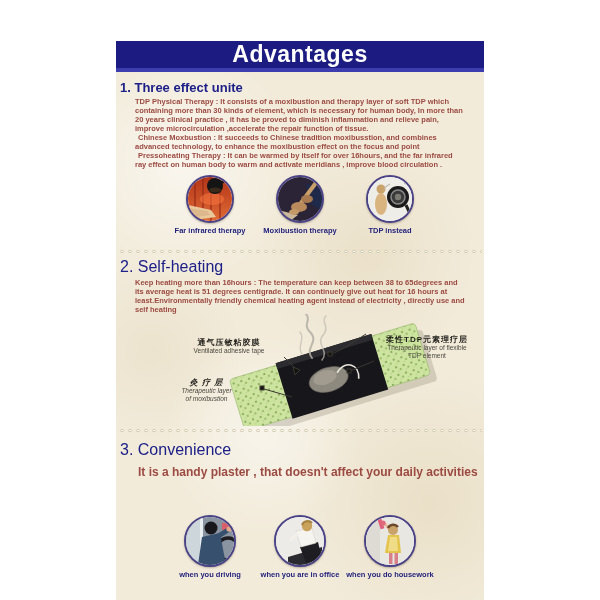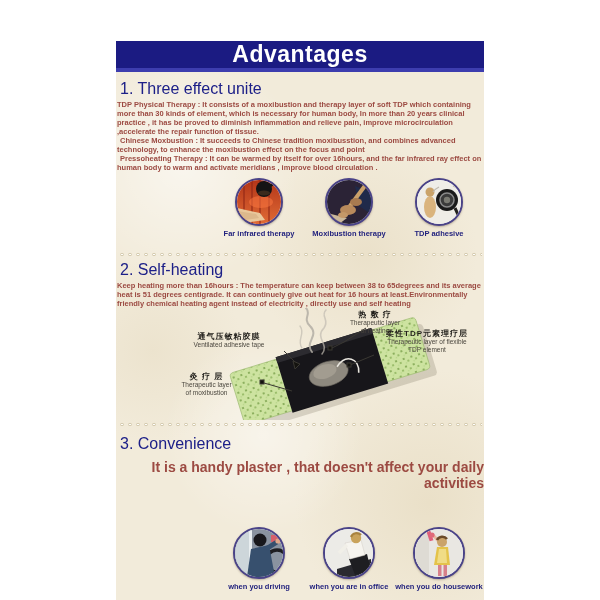--- a/index.html
+++ b/index.html
@@ -19,28 +19,28 @@
     margin-top: 41px;
   }
   .header {
     height:31px; background:#1b1b82; border-bottom:4px solid #3d3dae;
     display:flex; align-items:center; justify-content:center;
   }
   .header .title {
     color:#ffffff; font-size:23px; font-weight:bold; letter-spacing:.5px;
     line-height:31px;
   }
-  .h1 { color:#1d2088; font-size:16px; font-weight:normal; margin:8px 0 2px 4px; }
+  .h1 { color:#1d2088; font-size:13px; font-weight:bold; margin:8px 0 2px 4px; }
   .h2 { color:#1d2088; font-size:16px; font-weight:normal; margin:4px 0 2px 4px; }
-  .paras { padding:0 1px; }
+  .paras { padding:0 19px; }
   .para {
     color:#9c4a42; font-size:7.5px; font-weight:bold; line-height:9px;
   }
   .para.indent { text-indent:3px; }
-  .circle-row { display:flex; justify-content:flex-end; margin-top:6px; }
+  .circle-row { display:flex; justify-content:center; margin-top:6px; }
   .circle-item { width:90px; display:flex; flex-direction:column; align-items:center; }
   .photo-circle {
     width:48px; height:48px; border-radius:50%; border:2px solid #4a4388;
     overflow:hidden; background:#fff; box-shadow:0 1px 2px rgba(80,60,40,.35);
   }
   .photo-circle svg { display:block; }
   .caption {
     margin-top:3px; color:#23237e; font-size:7.5px; font-weight:bold;
     text-align:center; white-space:nowrap;
   }
@@ -49,21 +49,21 @@
     background-image:radial-gradient(ellipse 3.2px 2.1px at 4px 2.5px,
       rgba(255,255,255,.95) 25%, #cdc1a1 55%, rgba(205,193,161,0) 72%);
     background-size:8px 5px; background-repeat:repeat-x;
   }
   .diagram { position:relative; width:368px; height:112px; }
   .diagram svg.art { position:absolute; left:0; top:0; }
   .lbl { position:absolute; text-align:center; }
   .lbl .zh { font-size:8px; font-weight:bold; letter-spacing:1px; color:#211f1b; line-height:9px; }
   .lbl .en { font-size:6.5px; color:#4a463e; line-height:7.5px; }
   .conv-para {
-    color:#9c4a42; font-size:14px; font-weight:bold; margin:6px 0 0 22px;text-align:right;
+    color:#9c4a42; font-size:12px; font-weight:bold; margin:6px 0 0 22px;
   }
   .row2 { margin-top:36px; }
 </style>
 </head>
 <body>
 
 <div class="strip">
 
   <div class="header">
     <div class="title">Advantages</div>
@@ -124,21 +124,21 @@
           <circle cx="13" cy="12" r="4.5" fill="#caa36a"></circle>
           <path d="M38 28 L44 41" stroke="#22201e" stroke-width="3"></path>
           <ellipse cx="42" cy="42" rx="5" ry="2" fill="#333"></ellipse>
           <circle cx="30" cy="20" r="11" fill="#1a1a1a"></circle>
           <circle cx="30" cy="20" r="7" fill="#3a3a3a" stroke="#8a8a8a" stroke-width="1.5"></circle>
           <circle cx="30" cy="20" r="3.2" fill="#7a7a72"></circle>
           <path d="M16 12 A 16 16 0 0 1 22 7" stroke="#bdb8ae" stroke-width="1.2" fill="none"></path>
           <path d="M42 10 A 14 14 0 0 0 36 6" stroke="#bdb8ae" stroke-width="1.2" fill="none"></path>
         </svg>
       </div>
-      <div class="caption">TDP adhesive</div>
+      <div class="caption">TDP instead</div>
     </div>
   </div>
 
   <div class="divider"></div>
 
   <div class="h2">2. Self-heating</div>
   <div class="paras">
     <div class="para">Keep heating more than 16hours : The temperature can keep between 38 to 65degrees and its average heat is 51 degrees centigrade. It can continuely give out heat for 16 hours at least.Environmentally friendly chemical heating agent instead of electricity , directly use and self heating</div>
   </div>
 
@@ -170,35 +170,30 @@
         <polyline points="250,20 228,34 216,40" fill="none"></polyline>
         <rect x="212" y="38" width="4" height="4"></rect>
         <line x1="168" y1="43" x2="180" y2="55"></line>
         <polygon points="177,53 184,56 179,61"></polygon>
         <line x1="258" y1="47" x2="234" y2="57"></line>
         <rect x="231" y="55" width="4" height="4"></rect>
         <line x1="148" y1="75" x2="176" y2="83"></line>
         <rect x="144" y="72" width="4" height="4"></rect>
       </g>
     </svg>
-    <div class="lbl" style="left:218px; top:2px; width:82px;">
-      <div class="zh">热 敷 疗</div>
-      <div class="en">Therapeutic layer</div>
-      <div class="en">of heating</div>
-    </div>
     <div class="lbl" style="left:58px; top:24px; width:110px;">
       <div class="zh">通气压敏粘胶膜</div>
       <div class="en">Ventilated adhesive tape</div>
     </div>
     <div class="lbl" style="left:256px; top:21px; width:110px;">
       <div class="zh">柔性TDP元素理疗层</div>
       <div class="en">Therapeutic layer of flexible</div>
       <div class="en">TDP element</div>
     </div>
-    <div class="lbl" style="left:38px; top:64px; width:105px;">
+    <div class="lbl" style="left:38px; top:64px; width:105px;font-style:italic;">
       <div class="zh">灸 疗 层</div>
       <div class="en">Therapeutic layer</div>
       <div class="en">of moxibustion</div>
     </div>
   </div>
 
   <div class="divider" style="margin-top:2px;"></div>
 
   <div class="h2" style="margin-top:8px;">3. Convenience</div>
   <div class="conv-para">It is a handy plaster , that doesn't affect your daily activities</div>

